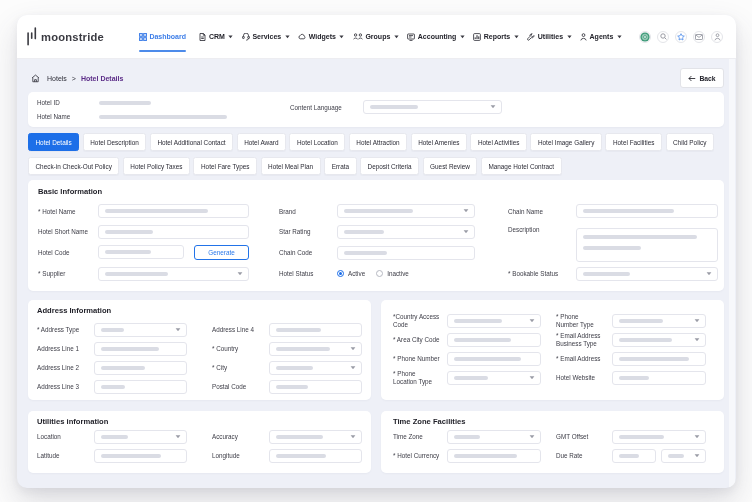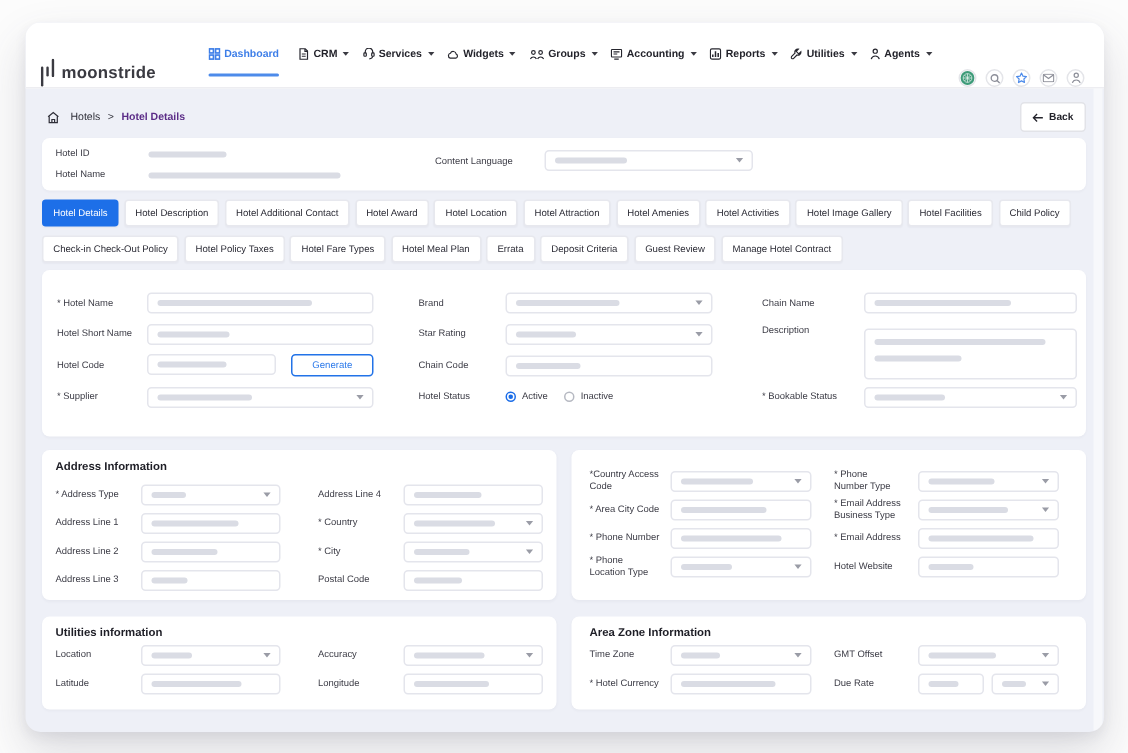--- a/index.html
+++ b/index.html
@@ -13,21 +13,21 @@
   .window {
     position:absolute; left:17px; top:15px; width:719px; height:473px;
     border-radius:10px;
     background:#eef0f7;
     box-shadow:0 14px 30px rgba(70,70,95,.18), 0 3px 8px rgba(70,70,95,.08);
     overflow:hidden;
   }
   
   .topnav {
     height:44px; background:#ffffff; border-bottom:1px solid #ededf1;
-    display:flex; align-items:flex-end; padding:0 13px 0 10px;
+    display:flex; align-items:center; padding:0 13px 0 10px;
   }
   .logo { display:flex; align-items:center; gap:4px; cursor:pointer; }
   .logo svg { display:block; }
   .logo-text { font-size:11.2px; font-weight:700; color:#3a3a41; letter-spacing:.2px; }
   .nav-items { display:flex; align-items:center; margin-left:35px; gap:8.5px; }
   .nav-item.active { margin-right:5px; }
   .nav-item {
     display:flex; align-items:center; gap:2.5px;
     font-size:7px; font-weight:700; color:#23232b;
     position:relative; height:44px; cursor:pointer; white-space:nowrap;
@@ -408,20 +408,21 @@
         <div class="tab">Hotel Policy Taxes</div>
         <div class="tab">Hotel Fare Types</div>
         <div class="tab">Hotel Meal Plan</div>
         <div class="tab">Errata</div>
         <div class="tab">Deposit Criteria</div>
         <div class="tab">Guest Review</div>
         <div class="tab">Manage Hotel Contract</div>
       </div>
 
     <div class="card basic-card">
+      <div class="card-title">Basic Information</div>
       <div class="basic-cols">
         <div class="bcol1">
             <div class="fgrid" id="basic-col1">
               <div class="flabel">* Hotel Name</div>
               <div class="ctrl">
                 <span class="bar" style="width:75%"></span>
               </div>
               <div class="flabel">Hotel Short Name</div>
               <div class="ctrl">
                 <span class="bar" style="width:35%"></span>
@@ -671,21 +672,21 @@
                 </div>
                 <div class="flabel">Longitude</div>
                 <div class="ctrl">
                   <span class="bar" style="width:63%"></span>
                 </div>
               </div>
             </div>
         </div>
       </div>
       <div class="card half-card tzcard">
-        <div class="card-title">Area Zone Information</div>
+        <div class="card-title">Time Zone Facilities</div>
         <div class="fcols">
           <div class="ca">
               <div class="fgrid" id="timezone-col1">
                 <div class="flabel">Time Zone</div>
                 <div class="ctrl select">
                   <span class="bar" style="width:33%"></span>
                   <span class="chev">
                     <svg width="6" height="5" viewBox="0 0 6 5">
                       <path d="M0.6 0.8 L3 3.8 L5.4 0.8 Z" fill="#9a9ca6"></path>
                     </svg>

